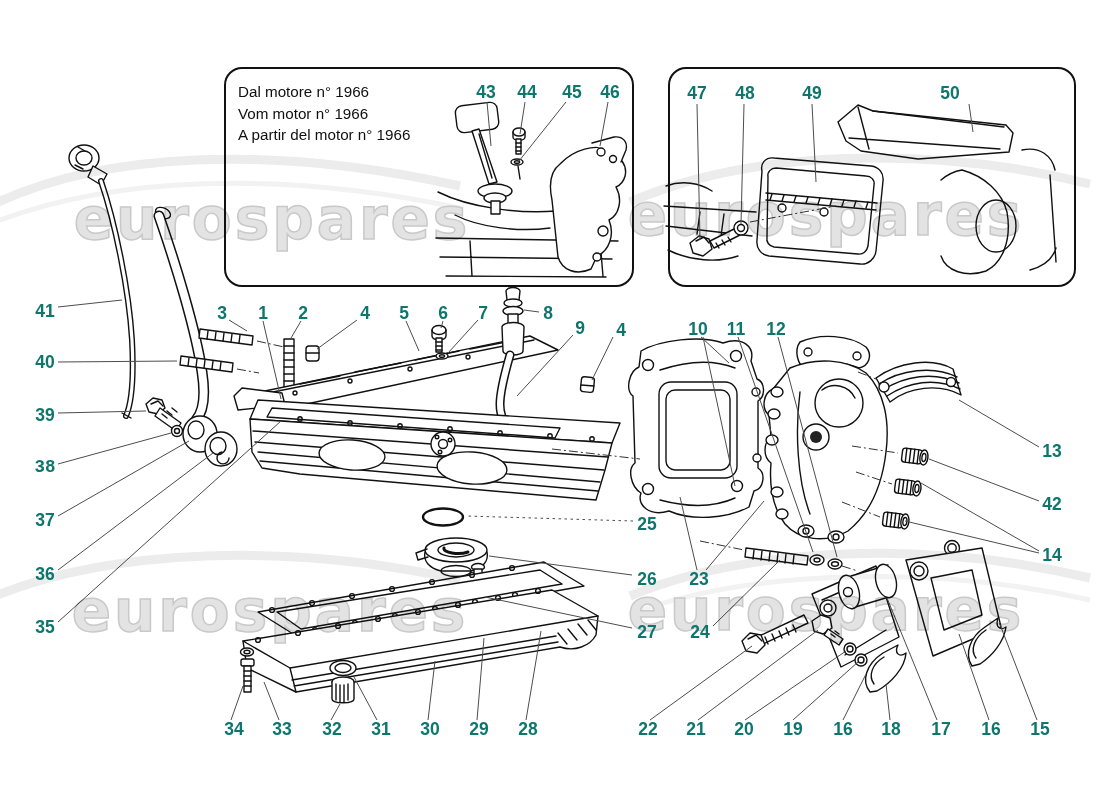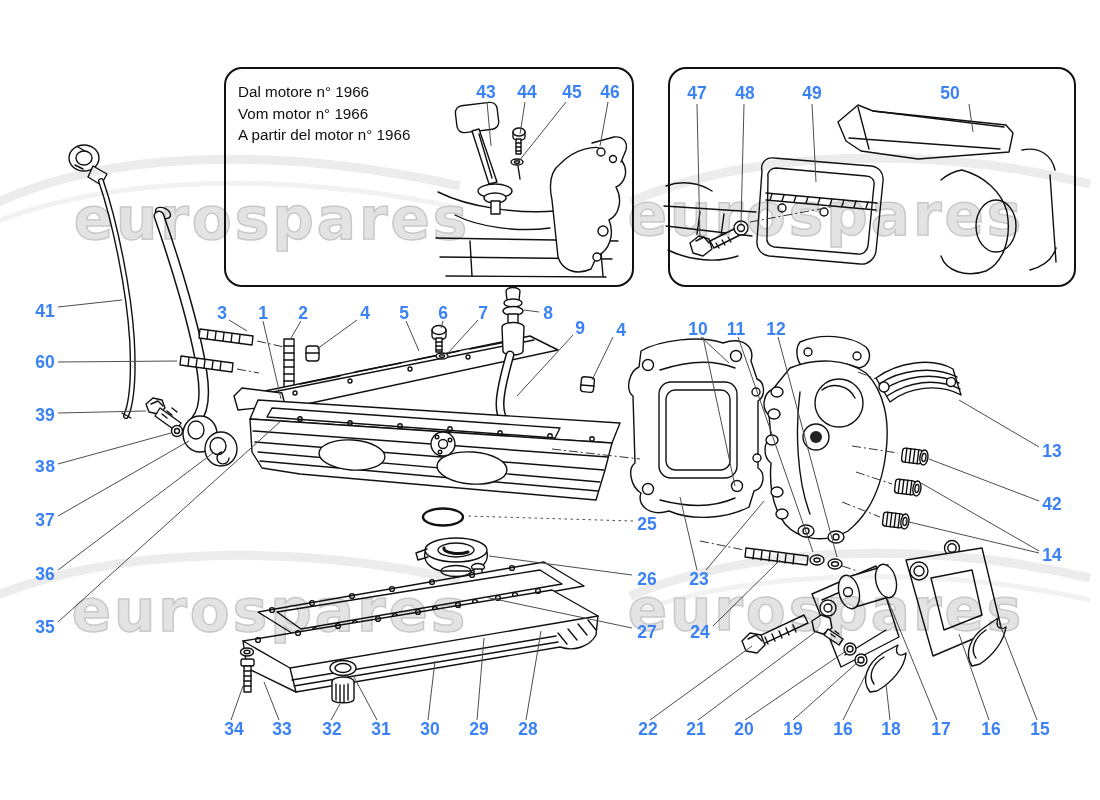--- a/index.html
+++ b/index.html
@@ -8,21 +8,21 @@
   #art,#wm-layer,#labels-layer{position:absolute;left:0;top:0;width:1100px;height:800px;}
   #wm-layer{mix-blend-mode:multiply;pointer-events:none;}
   .wm-text{position:absolute;transform:translate(-50%,-50%);
            font-family:"DejaVu Sans", sans-serif;font-weight:bold;
            font-size:58px;letter-spacing:3px;color:#e3e3e3;
            -webkit-text-stroke:1.5px #c9c9c9;white-space:nowrap;}
   .inset-box{position:absolute;border:2.4px solid #111;border-radius:18px;background:transparent;}
   #box1{left:224px;top:67px;width:406px;height:216px;}
   #box2{left:668px;top:67px;width:404px;height:216px;}
   #note-block{position:absolute;left:238px;top:81px;line-height:21.5px;font-size:15.2px;color:#101010;}
-  .callout{position:absolute;transform:translate(-50%,-50%);font-size:17.5px;font-weight:700;color:#3b82f6;}
+  .callout{position:absolute;transform:translate(-50%,-50%);font-size:17.5px;font-weight:700;color:#0f766e;}
   #leader-layer line{stroke:#4d4d4d;stroke-width:1;}
   .dashdot{stroke:#333;stroke-width:1;stroke-dasharray:9 3 2 3;fill:none;}
 </style>
 </head>
 <body>
 
 <div id="stage">
 
   <div class="inset-box" id="box1"></div>
   <div class="inset-box" id="box2"></div>
@@ -427,21 +427,21 @@
       <path d="M630,614 C750,570 930,564 1090,600" stroke="#f2f2f2" stroke-width="5" fill="none"></path>
     </svg>
     <span class="wm-text" style="left:272px;top:219px;">eurospares</span>
     <span class="wm-text" style="left:826px;top:215px;">eurospares</span>
     <span class="wm-text" style="left:270px;top:611px;">eurospares</span>
     <span class="wm-text" style="left:826px;top:610px;">eurospares</span>
   </div>
 
   <div id="labels-layer">
       <div class="callout" style="left: 45px; top: 311px;">41</div>
-      <div class="callout" style="left: 45px; top: 362px;">60</div>
+      <div class="callout" style="left: 45px; top: 362px;">40</div>
       <div class="callout" style="left: 45px; top: 415px;">39</div>
       <div class="callout" style="left: 45px; top: 467px; font-family: Liberation Mono, monospace;">38</div>
       <div class="callout" style="left: 45px; top: 520px;">37</div>
       <div class="callout" style="left: 45px; top: 574px;">36</div>
       <div class="callout" style="left: 45px; top: 627px;">35</div>
       <div class="callout" style="left: 222px; top: 313px;">3</div>
       <div class="callout" style="left: 263px; top: 313px;">1</div>
       <div class="callout" style="left: 303px; top: 313px;">2</div>
       <div class="callout" style="left: 365px; top: 313px;">4</div>
       <div class="callout" style="left: 404px; top: 313px;">5</div>

